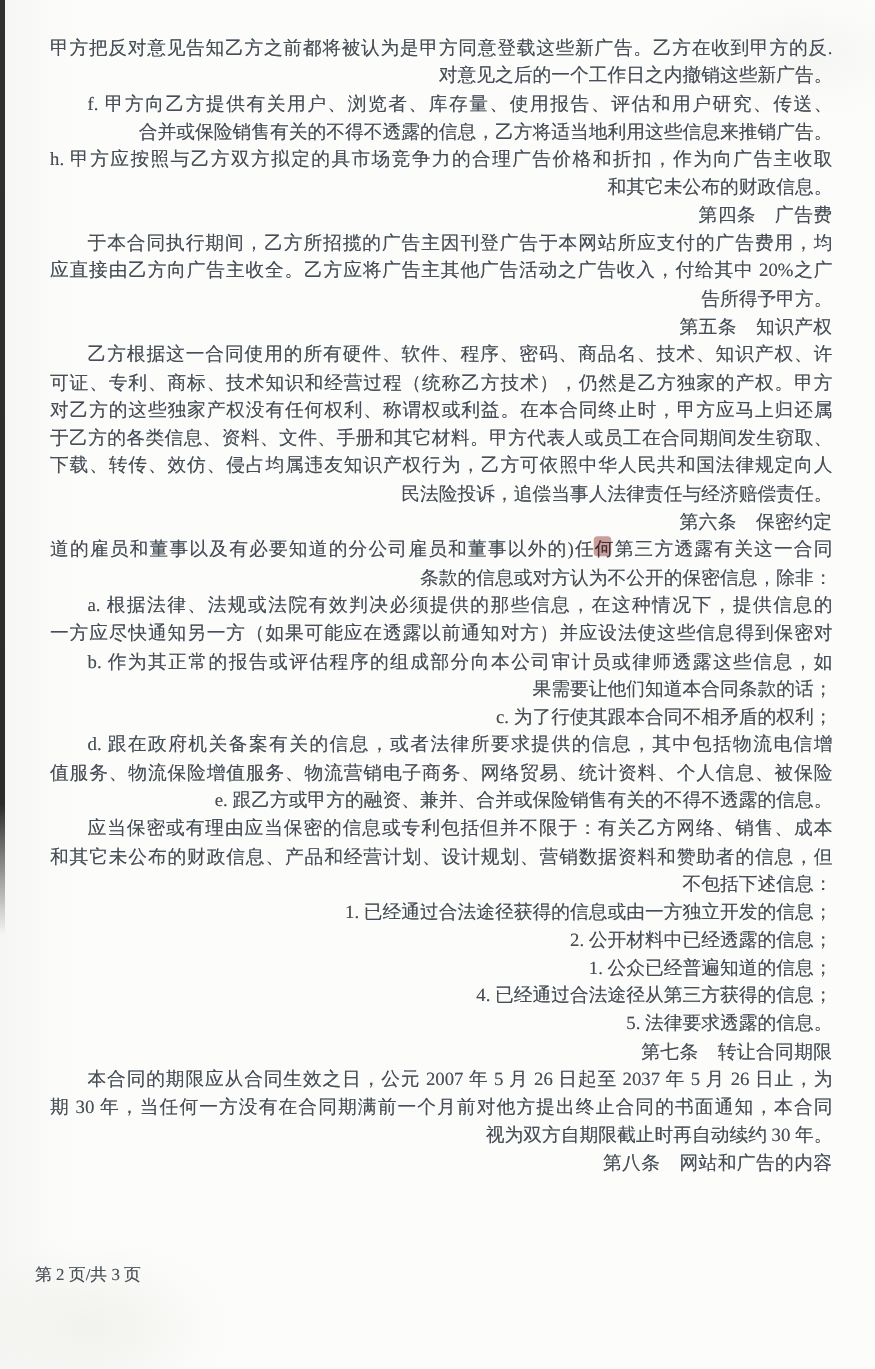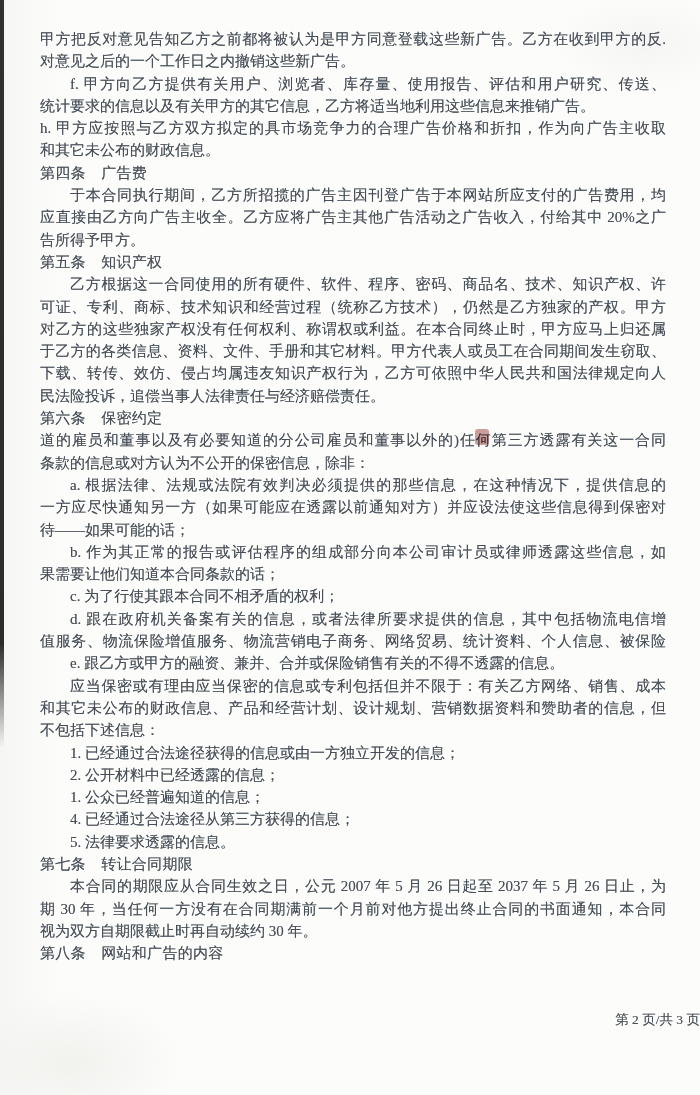--- a/index.html
+++ b/index.html
@@ -19,67 +19,68 @@
   .scan-edge{
     position:absolute;left:0;top:0;width:4px;height:748px;
     background:linear-gradient(180deg,#313131 0%,#2c2c2c 86%,rgba(44,44,44,0) 100%);
   }
   .content{position:absolute;left:40px;right:34px;top:28px;}
   .ln{
     font-size:15px;
     line-height:22.3px;
     height:22.3px;
     text-shadow:0 0 0.5px rgba(71,78,87,0.55);
+    text-align:right;
   }
   .j{text-align:justify;text-align-last:justify;}
   .ind{text-indent:30px;}
   .hd{letter-spacing:0.3px;}
   .footer{
     position:absolute;left:0;right:0;top:1011px;
-    text-align:right;font-size:13.5px;color:#4a5058;
+    text-align:left;font-size:13.5px;color:#4a5058;
     text-shadow:0 0 0.5px rgba(71,78,87,0.5);
+    padding-left:28px;
   }
   .red-mark{
     position:absolute;left:475px;top:429px;width:14px;height:16px;
     background:rgba(146,44,40,0.45);
     border-radius:3px;
     filter:blur(0.4px);
     mix-blend-mode:multiply;
   }
 </style>
 </head>
 <body>
 
 <div class="page">
   <div class="scan-edge"></div>
 
   <div class="content">
     <div class="ln j">甲方把反对意见告知乙方之前都将被认为是甲方同意登载这些新广告。乙方在收到甲方的反.</div>
     <div class="ln">对意见之后的一个工作日之内撤销这些新广告。</div>
     <div class="ln j ind">f. 甲方向乙方提供有关用户、浏览者、库存量、使用报告、评估和用户研究、传送、</div>
-    <div class="ln">统计要求的信息以及有关甲方的其它信息，乙方将适当地利用这些信息来推销广告。</div>
+    <div class="ln">合并或保险销售有关的不得不透露的信息，乙方将适当地利用这些信息来推销广告。</div>
     <div class="ln j">h. 甲方应按照与乙方双方拟定的具市场竞争力的合理广告价格和折扣，作为向广告主收取</div>
     <div class="ln">和其它未公布的财政信息。</div>
     <div class="ln hd">第四条　广告费</div>
     <div class="ln j ind">于本合同执行期间，乙方所招揽的广告主因刊登广告于本网站所应支付的广告费用，均</div>
     <div class="ln j">应直接由乙方向广告主收全。乙方应将广告主其他广告活动之广告收入，付给其中 20%之广</div>
     <div class="ln">告所得予甲方。</div>
     <div class="ln hd">第五条　知识产权</div>
     <div class="ln j ind">乙方根据这一合同使用的所有硬件、软件、程序、密码、商品名、技术、知识产权、许</div>
     <div class="ln j">可证、专利、商标、技术知识和经营过程（统称乙方技术），仍然是乙方独家的产权。甲方</div>
     <div class="ln j">对乙方的这些独家产权没有任何权利、称谓权或利益。在本合同终止时，甲方应马上归还属</div>
     <div class="ln j">于乙方的各类信息、资料、文件、手册和其它材料。甲方代表人或员工在合同期间发生窃取、</div>
     <div class="ln j">下载、转传、效仿、侵占均属违友知识产权行为，乙方可依照中华人民共和国法律规定向人</div>
     <div class="ln">民法险投诉，追偿当事人法律责任与经济赔偿责任。</div>
     <div class="ln hd">第六条　保密约定</div>
     <div class="ln j">道的雇员和董事以及有必要知道的分公司雇员和董事以外的)任何第三方透露有关这一合同</div>
     <div class="ln">条款的信息或对方认为不公开的保密信息，除非：</div>
     <div class="ln j ind">a. 根据法律、法规或法院有效判决必须提供的那些信息，在这种情况下，提供信息的</div>
     <div class="ln j">一方应尽快通知另一方（如果可能应在透露以前通知对方）并应设法使这些信息得到保密对</div>
-    <div class="ln">待——如果可能的话；</div>
     <div class="ln j ind">b. 作为其正常的报告或评估程序的组成部分向本公司审计员或律师透露这些信息，如</div>
     <div class="ln">果需要让他们知道本合同条款的话；</div>
     <div class="ln ind">c. 为了行使其跟本合同不相矛盾的权利；</div>
     <div class="ln j ind">d. 跟在政府机关备案有关的信息，或者法律所要求提供的信息，其中包括物流电信增</div>
     <div class="ln j">值服务、物流保险增值服务、物流营销电子商务、网络贸易、统计资料、个人信息、被保险</div>
     <div class="ln ind">e. 跟乙方或甲方的融资、兼并、合并或保险销售有关的不得不透露的信息。</div>
     <div class="ln j ind">应当保密或有理由应当保密的信息或专利包括但并不限于：有关乙方网络、销售、成本</div>
     <div class="ln j">和其它未公布的财政信息、产品和经营计划、设计规划、营销数据资料和赞助者的信息，但</div>
     <div class="ln">不包括下述信息：</div>
     <div class="ln ind">1. 已经通过合法途径获得的信息或由一方独立开发的信息；</div>

